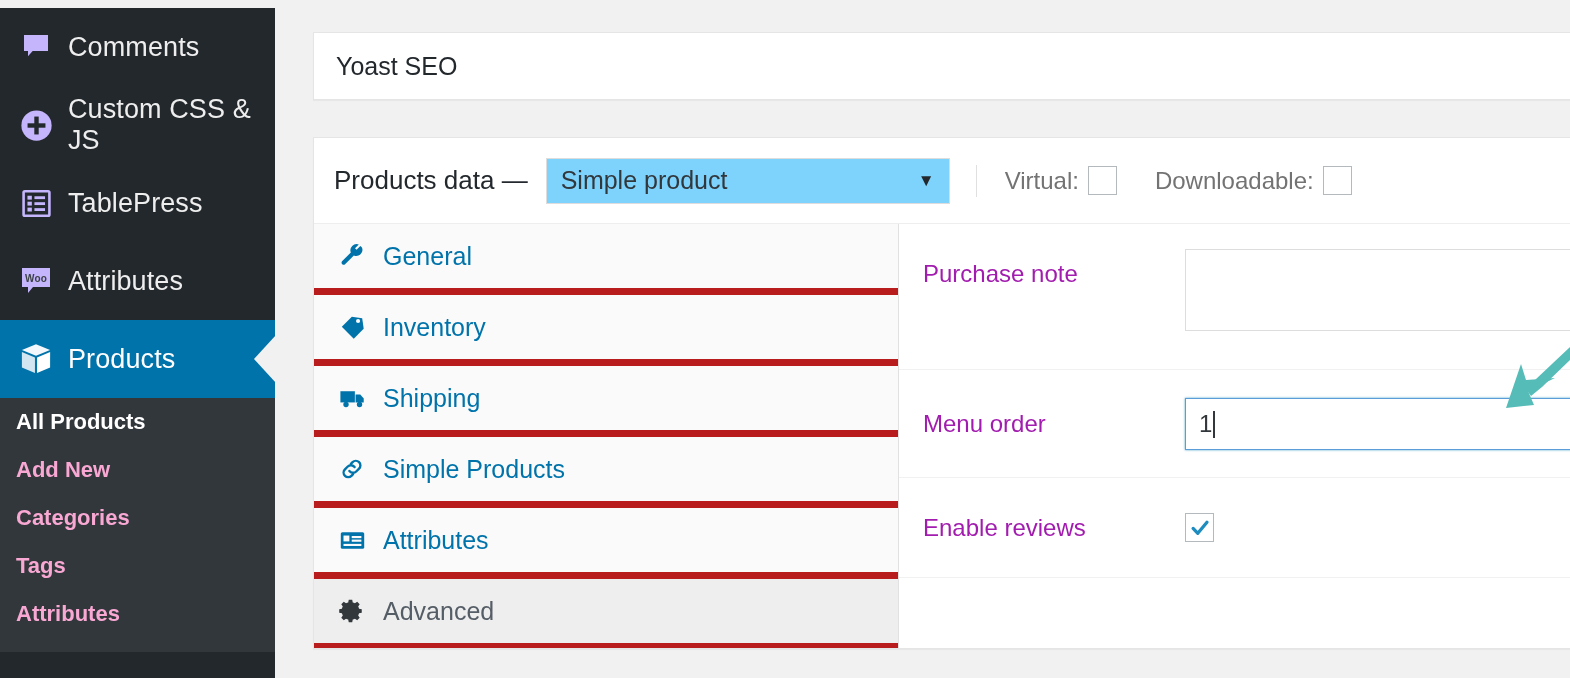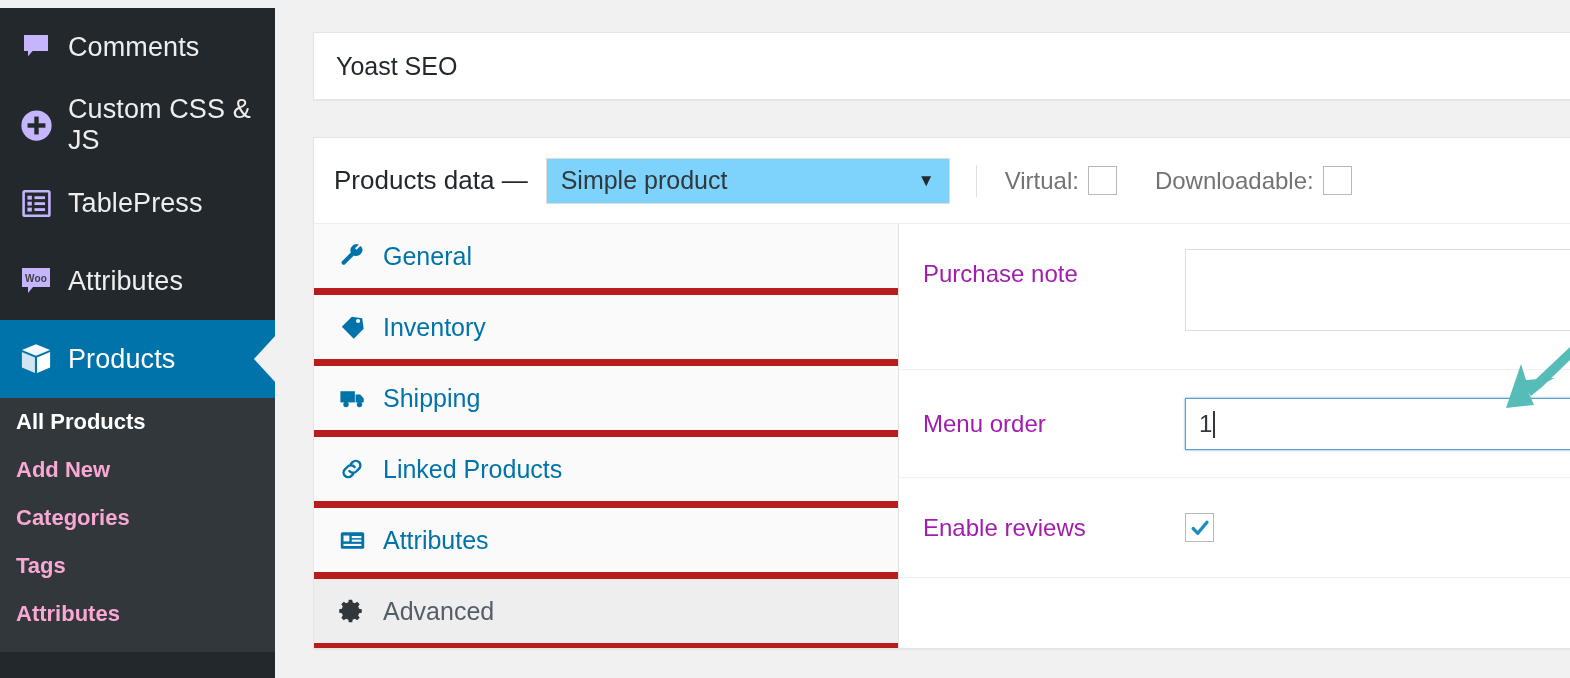--- a/index.html
+++ b/index.html
@@ -424,21 +424,21 @@
             <span class="tab-label">Shipping</span>
           </div>
 
           <div class="pd-tab">
             <span class="tab-ico">
               <svg width="26" height="26" viewBox="0 0 24 24" fill="none" stroke="currentColor" stroke-width="2.2" stroke-linecap="round">
                 <path d="M9.6 13.8a4.2 4.2 0 0 0 6.3.5l2.6-2.6a4.2 4.2 0 0 0-6-6l-1.5 1.5"></path>
                 <path d="M14.4 10.2a4.2 4.2 0 0 0-6.3-.5l-2.6 2.6a4.2 4.2 0 0 0 6 6l1.5-1.5"></path>
               </svg>
             </span>
-            <span class="tab-label">Linked Products</span>
+            <span class="tab-label">Simple Products</span>
           </div>
 
           <div class="pd-tab">
             <span class="tab-ico">
               <svg width="27" height="27" viewBox="0 0 24 24" fill="currentColor">
                 <rect x="1.6" y="4.6" width="20.8" height="14.8" rx="1.4"></rect>
                 <rect x="4" y="7.6" width="5.2" height="5.2" fill="#fafafa"></rect>
                 <rect x="11.3" y="8" width="8.6" height="1.9" fill="#fafafa"></rect>
                 <rect x="11.3" y="11.2" width="8.6" height="1.9" fill="#fafafa"></rect>
                 <rect x="4" y="15" width="15.9" height="1.9" fill="#fafafa"></rect>

